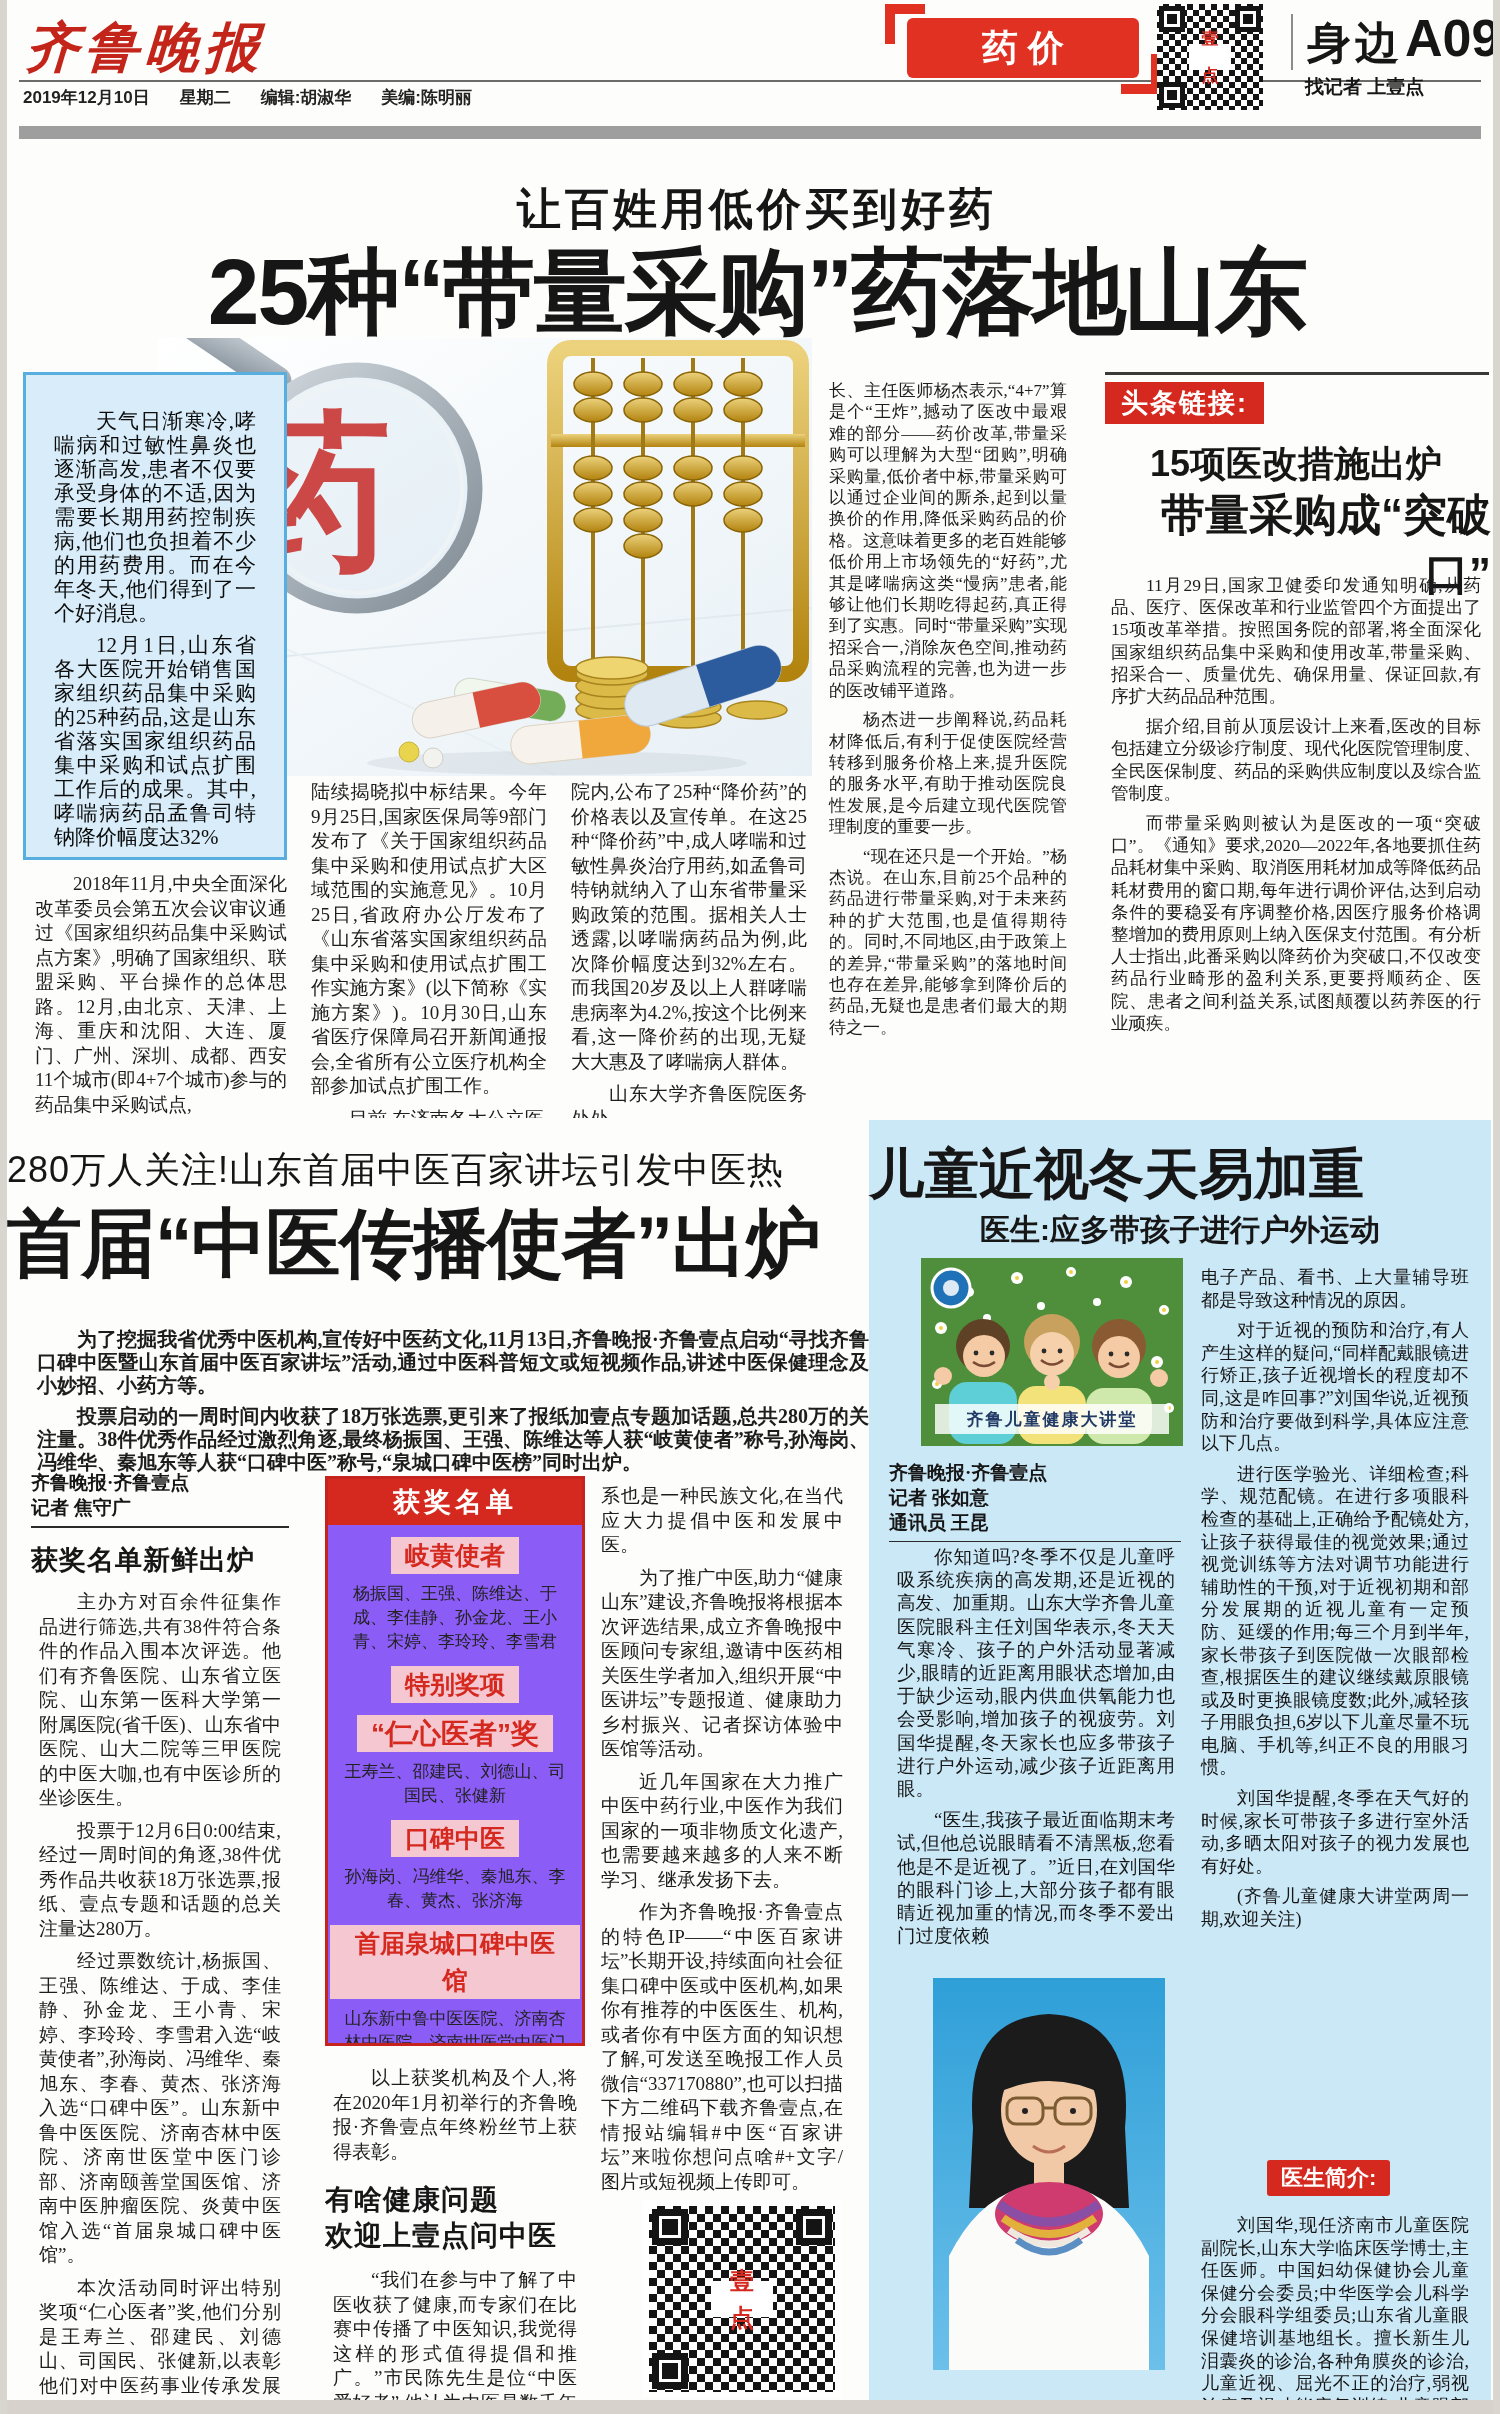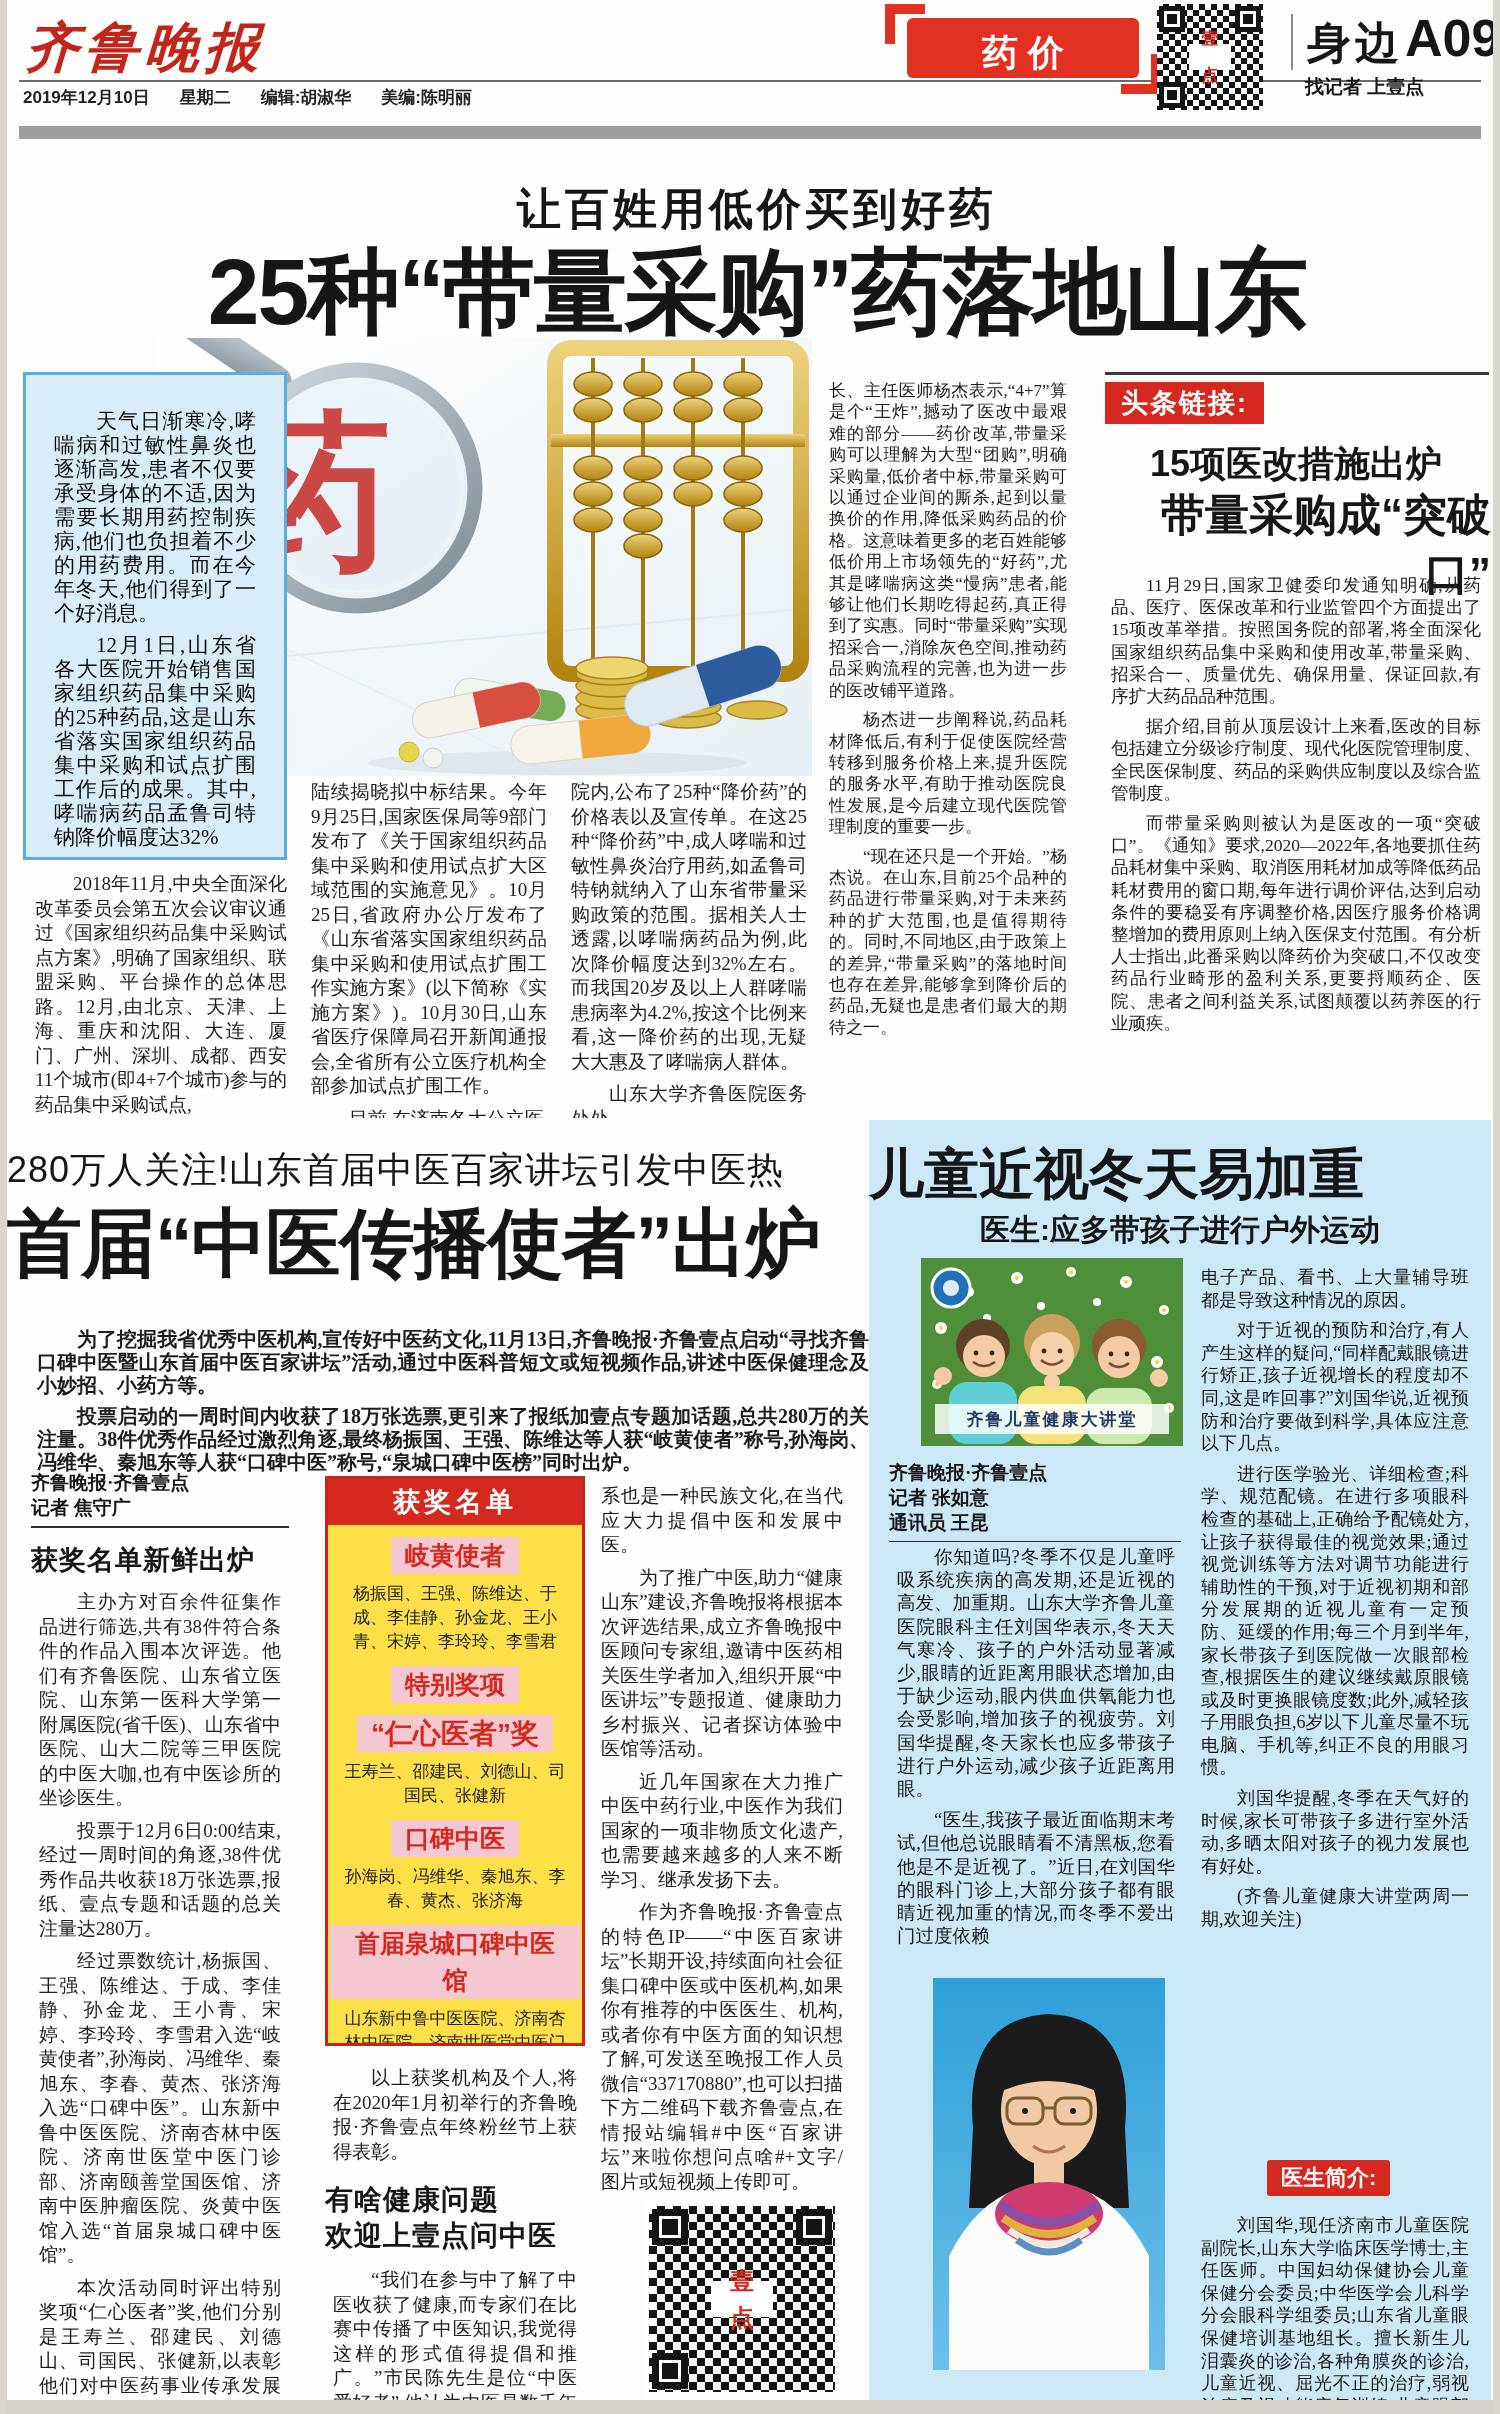--- a/index.html
+++ b/index.html
@@ -12,21 +12,21 @@
   .ind{text-indent:2em}
   .abs{position:absolute}
 
   
   #logo{position:absolute;left:18px;top:12px;font-size:54px;font-weight:bold;color:#c3251b;
         font-style:italic;letter-spacing:6px;transform:skewX(-3deg)}
   #mast-line{position:absolute;left:12px;top:80px;width:1462px;height:2px;background:#6b6b6b}
   #dateline{position:absolute;left:16px;top:86px;font-size:17px;font-weight:bold;color:#222}
   #dateline span{margin-right:30px}
   #tag-badge{position:absolute;left:900px;top:18px;width:232px;height:60px;background:#e03122;
-     border-radius:6px;display:flex;align-items:flex-end;justify-content:center;
+     border-radius:6px;display:flex;align-items:center;justify-content:center;
      color:#fff;font-size:36px;font-weight:bold;letter-spacing:10px;text-indent:10px}
   #tag-badge::before{content:"";position:absolute;left:-22px;top:-14px;width:30px;height:30px;
      border-left:10px solid #e03122;border-top:10px solid #e03122}
   #tag-badge::after{content:"";position:absolute;right:-22px;bottom:-16px;width:30px;height:30px;
      border-right:10px solid #e03122;border-bottom:10px solid #e03122}
   .qr{background:#fff;background-image:conic-gradient(#141414 0 25%,#fff 0 50%,#141414 0 75%,#fff 0);
       position:absolute}
   .qr .eye{position:absolute;background:#fff;border:6px solid #141414}
   .qr .eye::after{content:"";position:absolute;inset:3px;background:#141414}
   .qr .chip{position:absolute;inset:0;margin:auto;background:#fff;display:flex;align-items:center;
@@ -72,21 +72,21 @@
   #tcm-kicker{position:absolute;left:0;top:1146px;width:890px;text-align:left;
       font-size:36px;font-weight:normal;letter-spacing:1px}
   #tcm-headline{position:absolute;left:0;top:1194px;width:895px;
       font-size:75px;font-weight:900;letter-spacing:-1px}
   #tcm-intro{position:absolute;left:22px;top:1320px;width:848px}
   #tcm-intro .bp{font-size:20px;line-height:23px;font-weight:bold}
   #tcm-col1{left:24px;top:1470px;width:258px;height:934px}
   .byline{font-size:19px;font-weight:bold;line-height:25px}
   .byline-rule{border-bottom:2px solid #2a2a2a;margin:6px 0 14px;width:100%}
   .subhead{font-size:27px;font-weight:900;margin:10px 0 12px;letter-spacing:1px}
-  #award-box{position:absolute;left:318px;top:1476px;width:260px;height:570px;background:#fde047;
+  #award-box{position:absolute;left:318px;top:1476px;width:260px;height:570px;background:#8b5cf6;
       border:3px solid #c5231d;padding:0 2px;overflow:hidden}
   #award-title{margin:0 -10px;background:#d5281e;color:#fff;text-align:center;
       font-size:27px;line-height:46px;font-weight:bold;letter-spacing:4px}
   .chip{display:block;margin:12px auto 6px;background:#f5c7d0;color:#d5281e;font-weight:bold;
       font-size:25px;line-height:37px;text-align:center;padding:0 14px;width:max-content;max-width:100%;
       font-family:"Liberation Sans",sans-serif}
   .chip.big{font-size:28px}
   .names{font-size:17px;line-height:24px;text-align:center;color:#222}
   #tcm-col2{left:318px;top:2058px;width:260px;height:356px}
   #tcm-col2 .subhead{font-size:28px;line-height:36px;margin:18px 0 14px}

